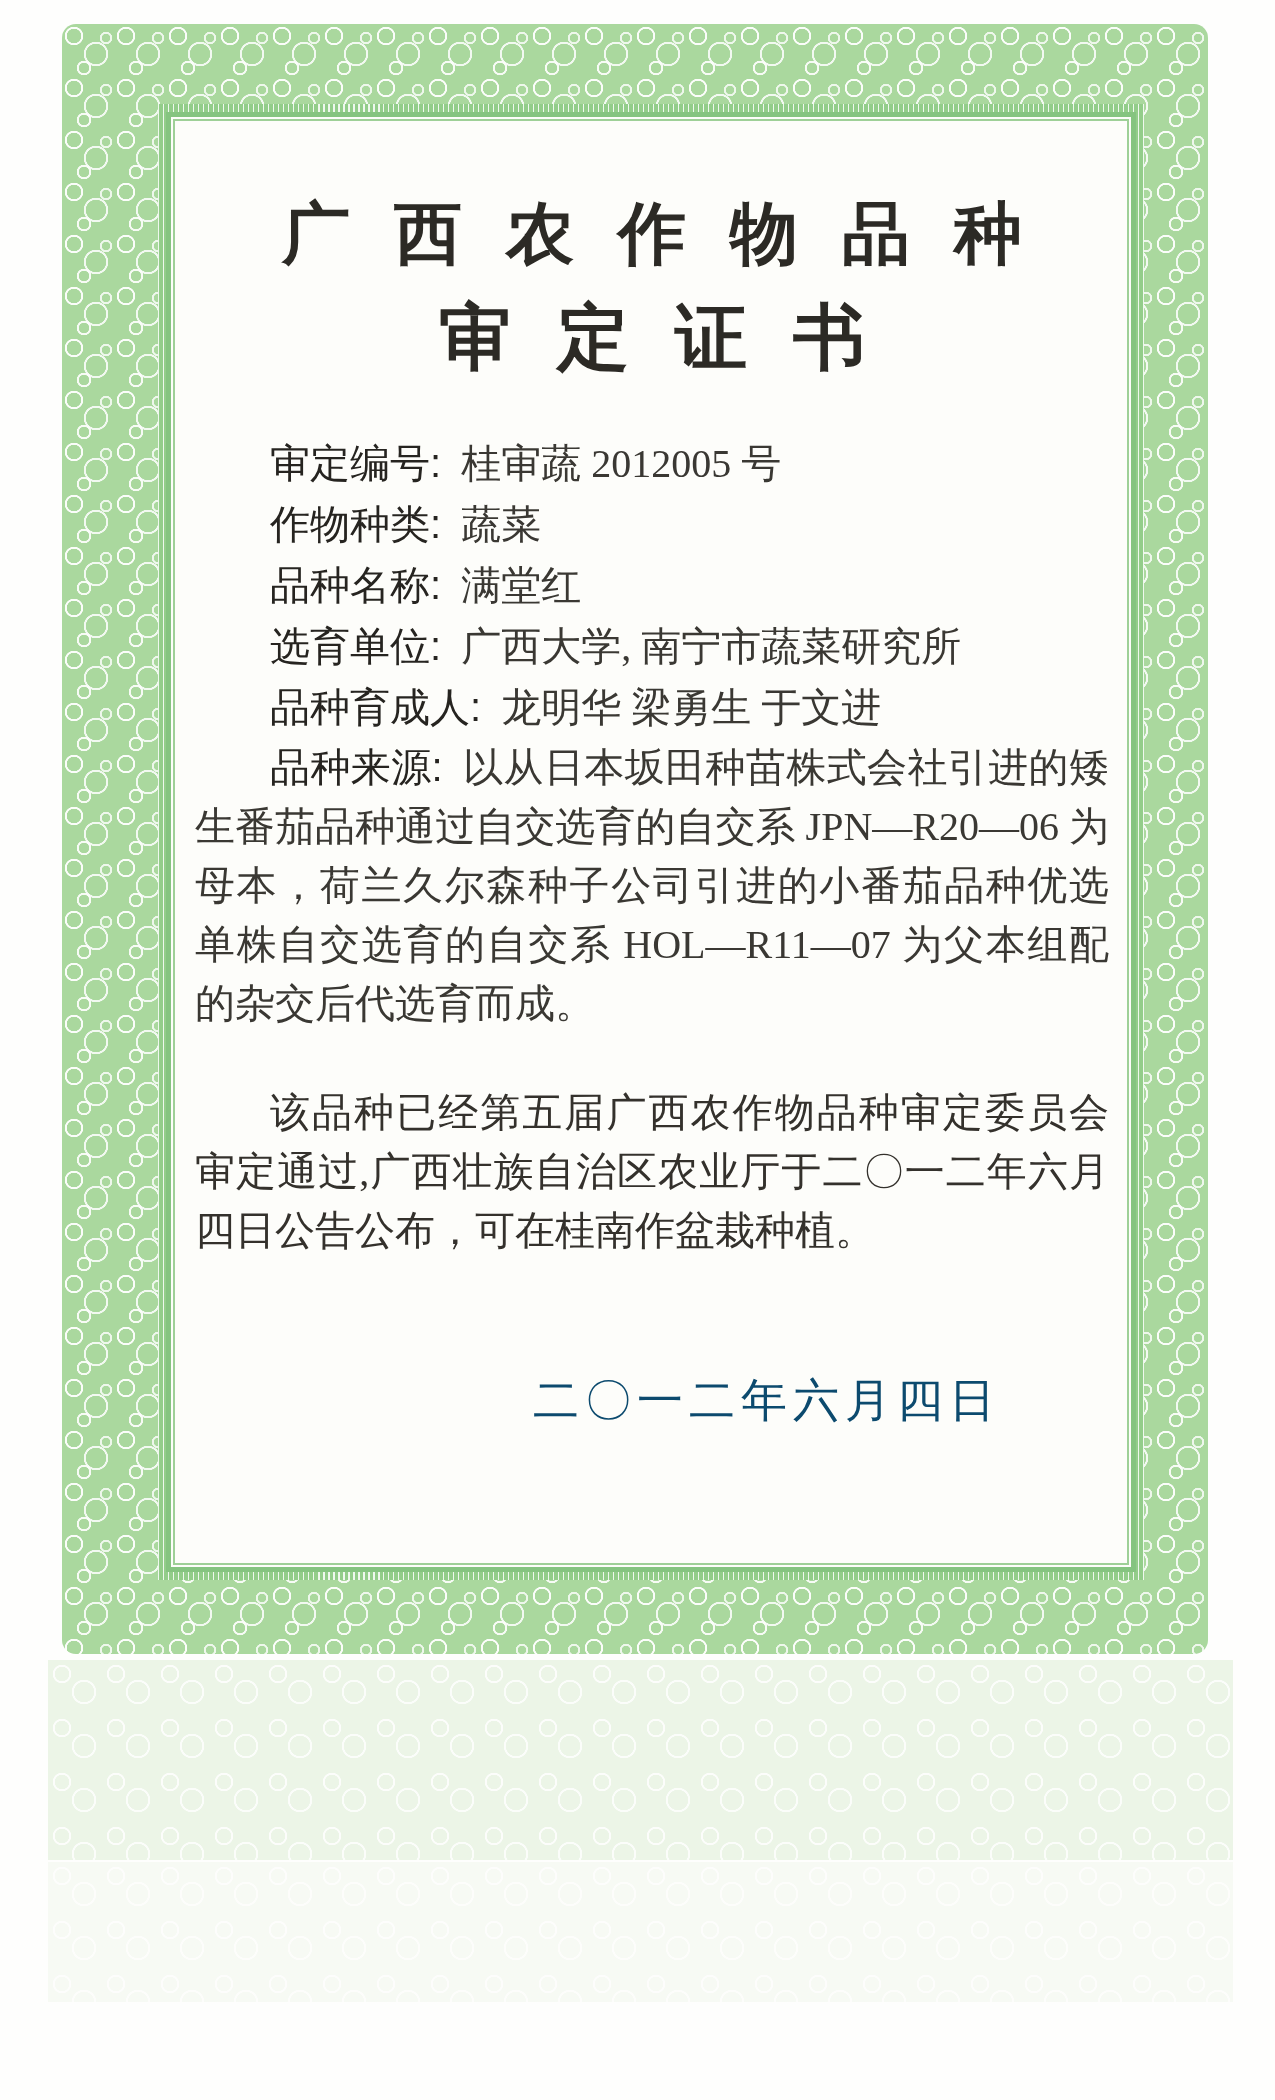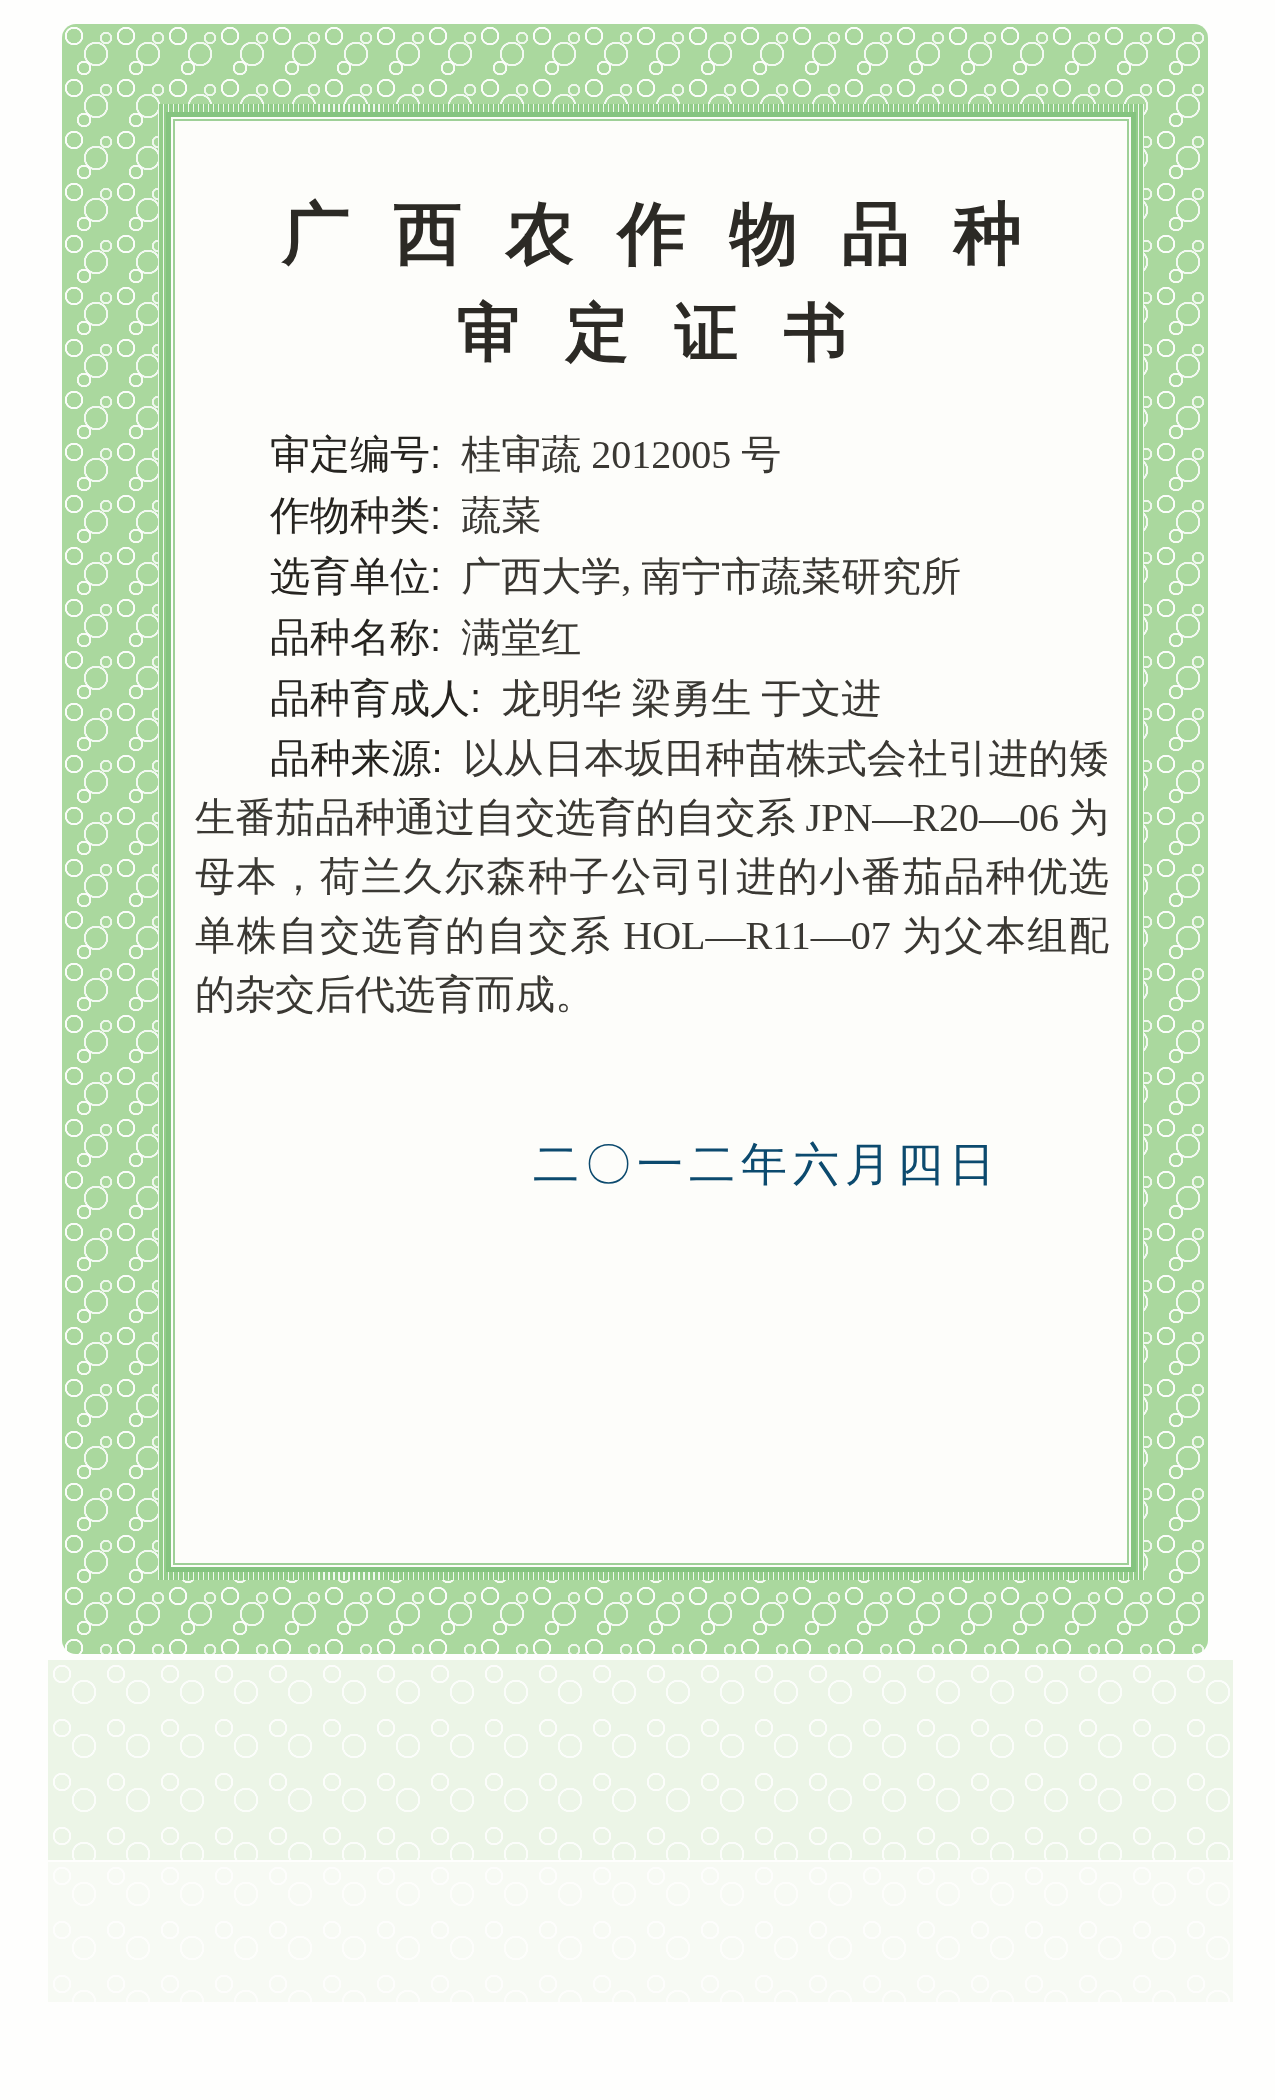--- a/index.html
+++ b/index.html
@@ -59,21 +59,21 @@
   .title1{
     font-family:"Liberation Sans", sans-serif;
     font-weight:bold; color:#2c2a25;
     font-size:68px; line-height:1;
     letter-spacing:44px; padding-left:44px;
     text-align:center; white-space:nowrap;
   }
   .title2{
     font-family:"Liberation Sans", sans-serif;
     font-weight:bold; color:#2c2a25;
-    font-size:63px; line-height:1;
+    font-size:72px; line-height:1;
     letter-spacing:46px; padding-left:46px;
     text-align:center; white-space:nowrap;
     margin-top:34px;
   }
 
   .fields{ margin-top:60px; padding-left:75px; }
   .frow{ line-height:61px; font-size:40px; white-space:nowrap; }
   .lbl{
     font-family:"Liberation Sans", sans-serif;
     font-weight:normal; color:#262420;
@@ -114,32 +114,33 @@
       <div class="title2">审定证书</div>
 
       <div class="fields">
         <div class="frow">
           <span class="lbl">审定编号:</span><span class="val">桂审蔬 2012005 号</span>
         </div>
         <div class="frow">
           <span class="lbl">作物种类:</span><span class="val">蔬菜</span>
         </div>
         <div class="frow">
-          <span class="lbl">选育单位:</span><span class="val">广西大学, 南宁市蔬菜研究所</span>
+          <span class="lbl">品种名称:</span><span class="val">满堂红</span>
         </div>
         <div class="frow">
-          <span class="lbl">品种名称:</span><span class="val">满堂红</span>
+          <span class="lbl">选育单位:</span><span class="val">广西大学, 南宁市蔬菜研究所</span>
         </div>
         <div class="frow">
           <span class="lbl">品种育成人:</span><span class="val">龙明华 梁勇生 于文进</span>
         </div>
       </div>
 
       <p class="para src"><span class="lbl">品种来源:</span><span class="val">以从日本坂田种苗株式会社引进的矮生番茄品种通过自交选育的自交系 JPN—R20—06 为母本，荷兰久尔森种子公司引进的小番茄品种优选单株自交选育的自交系 HOL—R11—07 为父本组配的杂交后代选育而成。</span></p>
 
+      <p class="para appr">该品种已经第五届广西农作物品种审定委员会审定通过,广西壮族自治区农业厅于二〇一二年六月四日公告公布，可在桂南作盆栽种植。</p>
 
       <div class="date">二〇一二年六月四日</div>
     </div>
   </div>
 </div>
 
 <div class="ghost g1"></div>
 <div class="ghost g2"></div>
 
 <svg class="stamp" viewBox="0 0 252 252" xmlns="http://www.w3.org/2000/svg">

